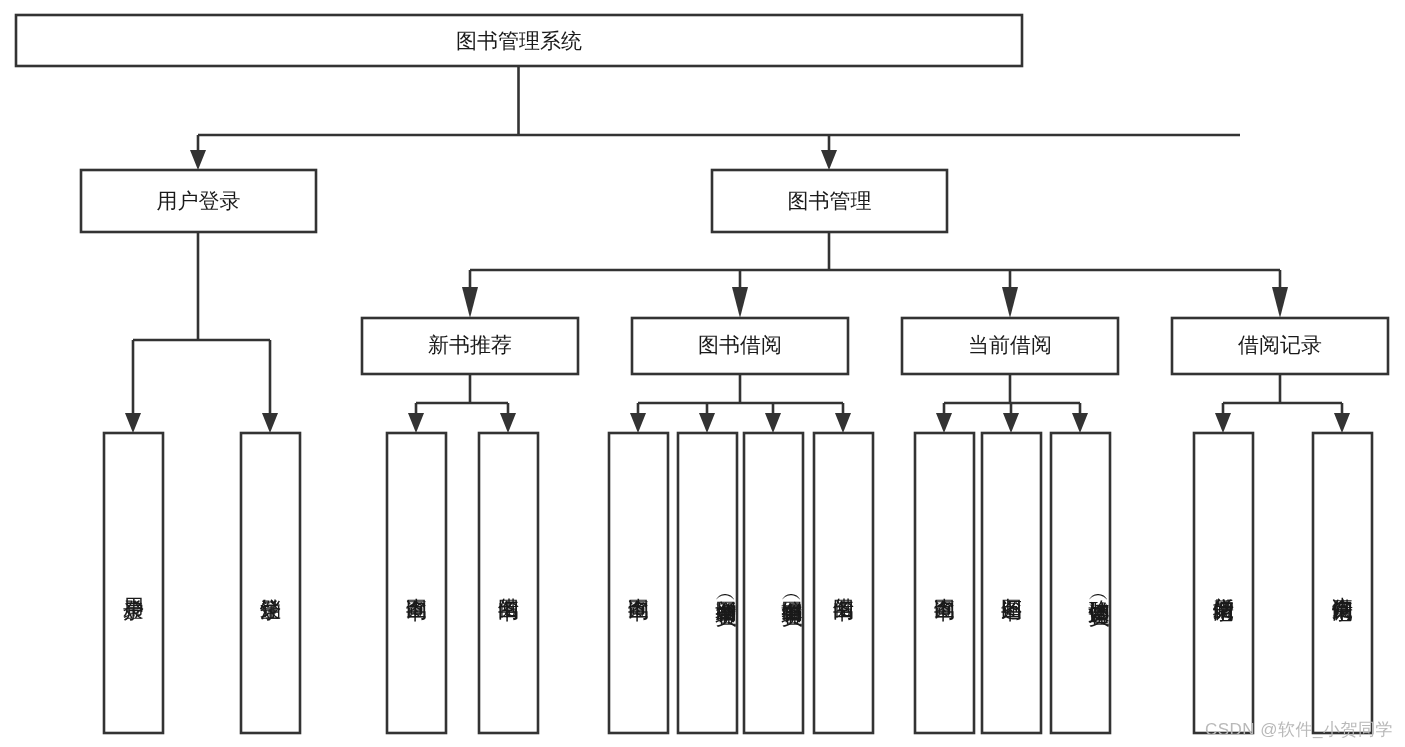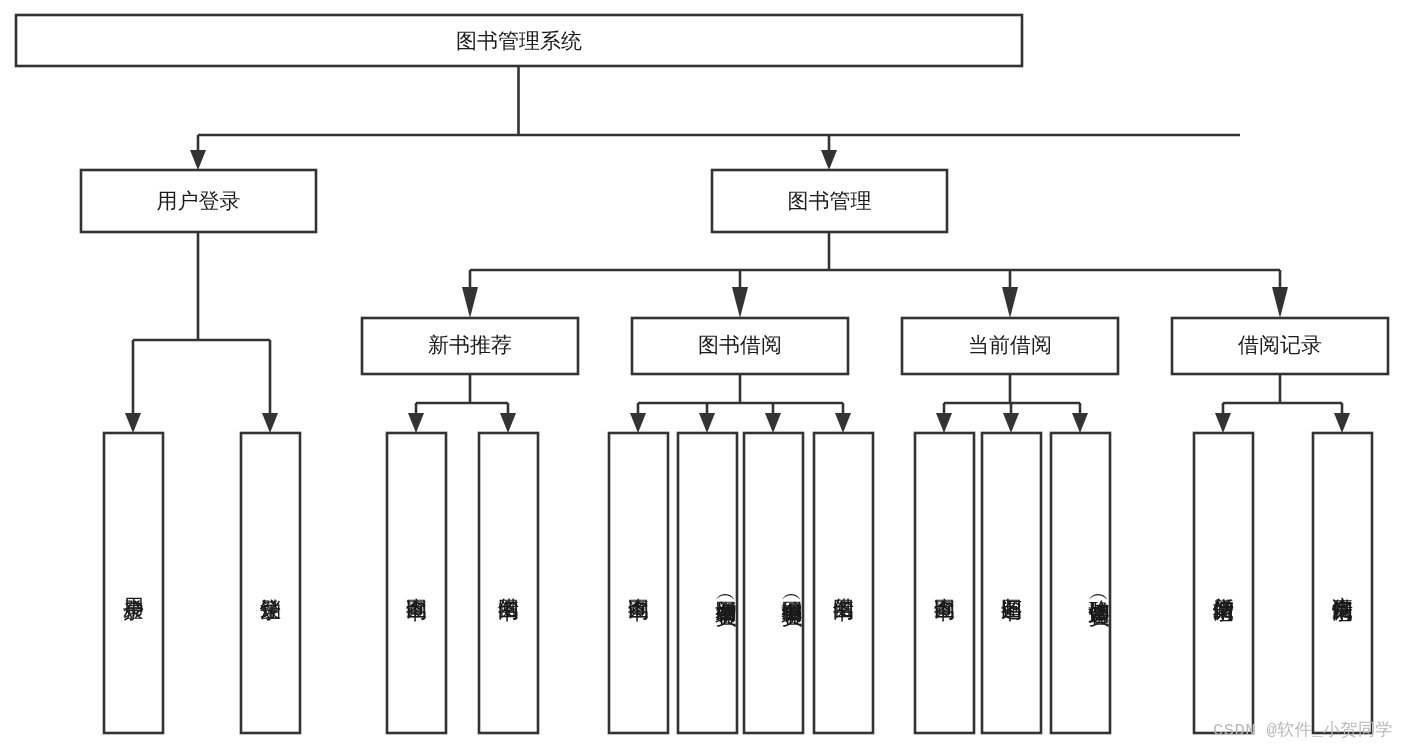--- a/index.html
+++ b/index.html
@@ -62,21 +62,21 @@
     display: flex;
     align-items: center;
     justify-content: center;
     white-space: nowrap;
     pointer-events: none;
   }
   .watermark {
     position: absolute;
     right: 12px;
     bottom: 6px;
-    font-family: Liberation Mono, monospace;
+    font-family: Liberation Sans, sans-serif;
     font-size: 17px;
     color: #b9b9b9;
     letter-spacing: 0.5px;
     white-space: nowrap;
   }
 </style>
 </head>
 <body>
 
 <div id="diagram-root">

